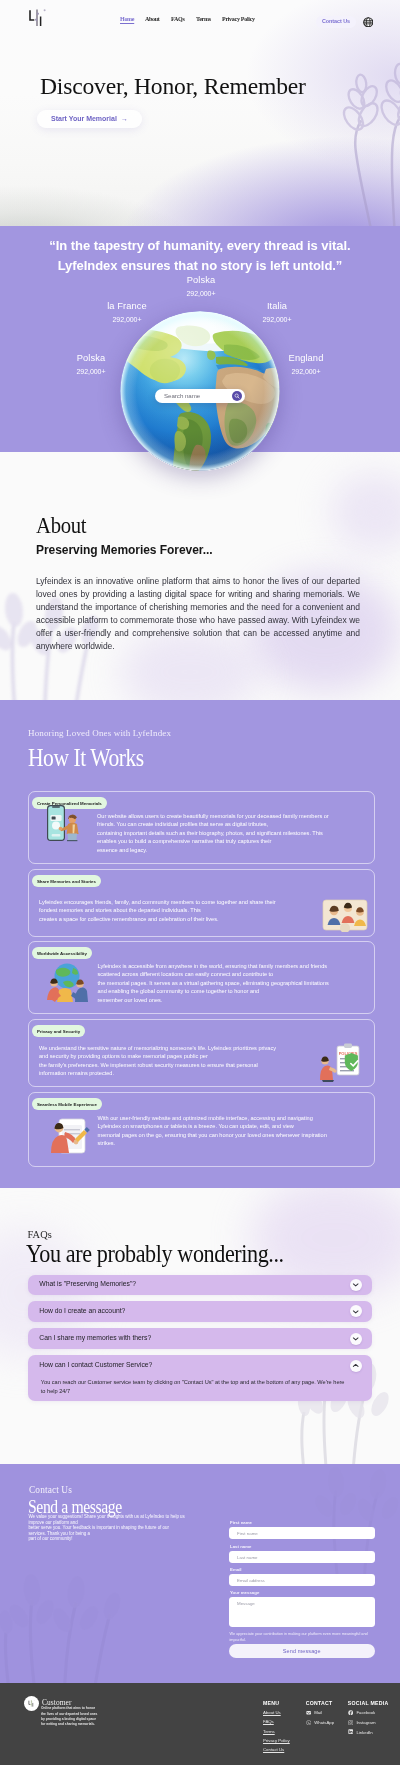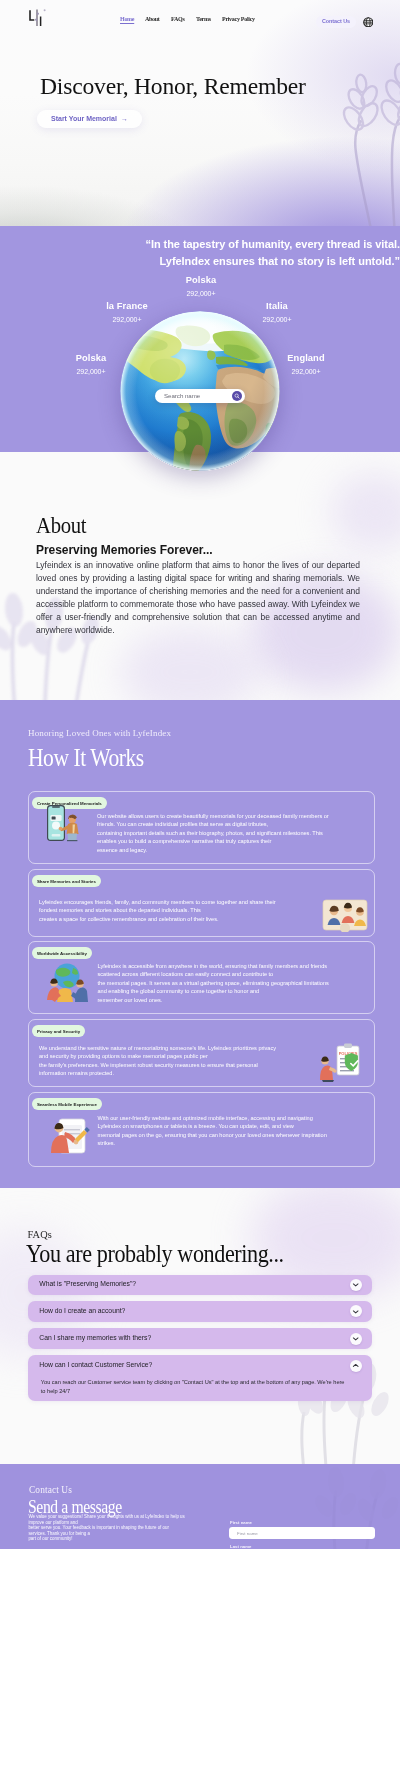--- a/index.html
+++ b/index.html
@@ -1,19 +1,19 @@
 <!DOCTYPE html>
 <html><head>
 <meta charset="utf-8">
 <title>LyfeIndex</title>
 <style>
 *{margin:0;padding:0;box-sizing:border-box}
 html,body{width:400px;height:1765px;overflow:hidden}
 body{font-family:"Liberation Sans",sans-serif;background:#fff;-webkit-font-smoothing:antialiased}
-.page{position:relative;width:400px;height:1549px;overflow:hidden;background:#fafafa}
+.page{position:relative;width:400px;height:1765px;overflow:hidden;background:#fafafa}
 
 
 .hero{position:relative;width:400px;height:226px;overflow:hidden;
   background:
    radial-gradient(85% 72% at 86% 108%, rgba(150,135,222,.92) 0%, rgba(165,150,226,.45) 38%, rgba(216,210,240,0) 66%),
    radial-gradient(62% 46% at 6% 116%, rgba(140,152,140,.55) 0%, rgba(186,192,186,.25) 48%, rgba(255,255,255,0) 74%),
    radial-gradient(52% 58% at 99% 34%, rgba(203,192,234,.55) 0%, rgba(236,232,247,0) 72%),
    linear-gradient(180deg,#fbfbfc 0%,#fbfbfb 42%,#f8f8f7 72%,#f3f3f2 100%);
 }
 .lavender-hero{position:absolute;right:-34px;top:54px;width:118px;height:176px;opacity:.52;pointer-events:none}
@@ -30,42 +30,42 @@
 .hero-copy{position:relative;z-index:4;padding:39px 0 0 40px}
 .hero-title{font-family:"Liberation Serif",serif;font-size:23.6px;font-weight:400;color:#121212;letter-spacing:-.2px;line-height:1}
 .hero-sub{margin-top:7px;font-size:14.1px;line-height:1.33;color:#1c1c1c;font-weight:400}
 .hero-cta{margin-top:11px;margin-left:-3px;display:inline-flex;align-items:center;gap:4px;background:rgba(255,255,255,.82);
   border-radius:20px;padding:5.5px 14px;font-size:7px;color:#6f64c4;font-weight:600;border:none;cursor:pointer;
   box-shadow:0 2px 8px rgba(120,105,190,.14)}
 .hero-cta .arr{font-size:7px;line-height:1}
 
 
 .globe-sec{position:absolute;left:0;top:226px;width:400px;height:226px;background:#a296e0}
-.quote{position:absolute;top:10px;left:0;width:400px;text-align:right;color:#fff;font-size:11px;
+.quote{position:absolute;top:10px;left:0;width:400px;text-align:center;color:#fff;font-size:13px;
   font-weight:600;line-height:1.52;letter-spacing:-.05px}
 .globe-wrap{position:absolute;left:120px;top:311px;width:160px;height:160px;z-index:5}
 .earth{position:absolute;inset:0;border-radius:50%;overflow:hidden;
   box-shadow:0 6px 22px rgba(60,40,120,.30)}
 .clabel{position:absolute;color:#fff;text-align:center;transform:translateX(-50%);line-height:1}
-.clabel .cn{font-size:9.3px;font-weight:700;letter-spacing:.1px;display:block}
+.clabel .cn{font-size:9.3px;font-weight:400;letter-spacing:.1px;display:block}
 .clabel .cc{font-size:7px;font-weight:400;display:block;margin-top:4.6px;letter-spacing:-.05px}
 .searchbar{position:absolute;left:155px;top:389px;width:90px;height:13.5px;background:#fff;border-radius:8px;
   display:flex;align-items:center;padding:0 3px 0 9px;box-shadow:0 2px 7px rgba(40,25,90,.22);z-index:6}
 .searchbar .ph{font-size:6.2px;color:#6d6d78;flex:1;letter-spacing:-.05px}
 .searchcircle{width:10px;height:10px;border-radius:50%;background:#584ba8;display:flex;align-items:center;justify-content:center;flex:0 0 auto}
 .searchcircle svg{width:6px;height:6px;display:block}
 
 
 .about{position:absolute;left:0;top:452px;width:400px;height:248px;background:#fafafa;overflow:hidden}
 .about-bg1{position:absolute;left:-30px;bottom:-60px;width:170px;height:230px;opacity:.30;filter:blur(1.6px)}
 .about-blob{position:absolute;border-radius:50%;filter:blur(17px)}
 .about-inner{position:relative;z-index:3;padding:62px 0 0 36px}
 .about-h{font-family:"Liberation Serif",serif;font-size:23px;font-weight:400;color:#121212;line-height:1;letter-spacing:-.35px;transform:scaleX(.9);transform-origin:left top;display:inline-block}
 .about-sub{margin-top:6px;font-size:12px;font-weight:700;color:#161616;letter-spacing:-.05px}
-.about-body{margin-top:2px;width:324px;font-size:8.5px;line-height:1.52;color:#33333c;letter-spacing:-.04px;text-align:justify}
+.about-body{margin-top:18px;width:324px;font-size:8.5px;line-height:1.52;color:#33333c;letter-spacing:-.04px;text-align:justify}
 
 
 .hiw{position:absolute;left:0;top:700px;width:400px;height:488px;background:#a296e0;overflow:hidden}
 .hiw-eyebrow{position:absolute;left:28px;top:728px;font-family:"Liberation Serif",serif;font-size:9px;
   color:#f0edfb;letter-spacing:.15px}
 .hiw-h{position:absolute;left:28px;top:743px;font-family:"Liberation Serif",serif;font-size:25.4px;
   color:#fff;font-weight:400;letter-spacing:-.55px;transform:scaleX(.85);transform-origin:left top}
 .card{position:absolute;left:27.5px;width:347px;border:.8px solid rgba(255,255,255,.55);border-radius:7px}
 .tag{position:absolute;left:3.1px;top:5.1px;background:#e2f7e0;border-radius:7px;height:12.2px;
   display:flex;align-items:center;padding:0 5.3px;font-size:4.4px;font-weight:700;color:#1c1c1c;letter-spacing:0;white-space:nowrap}

